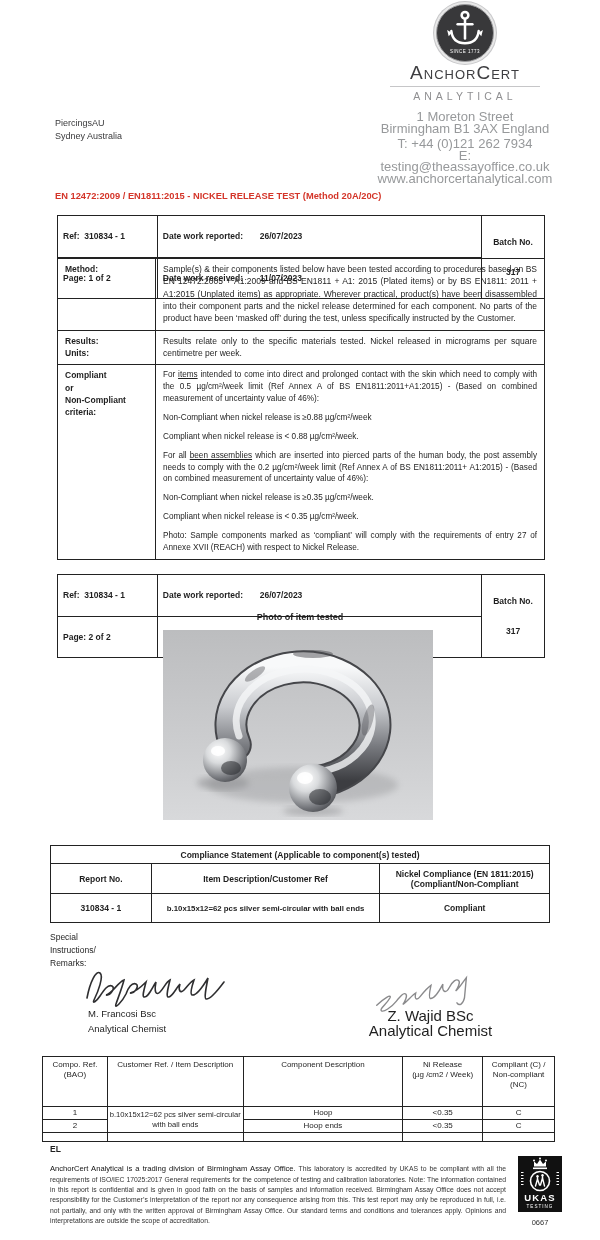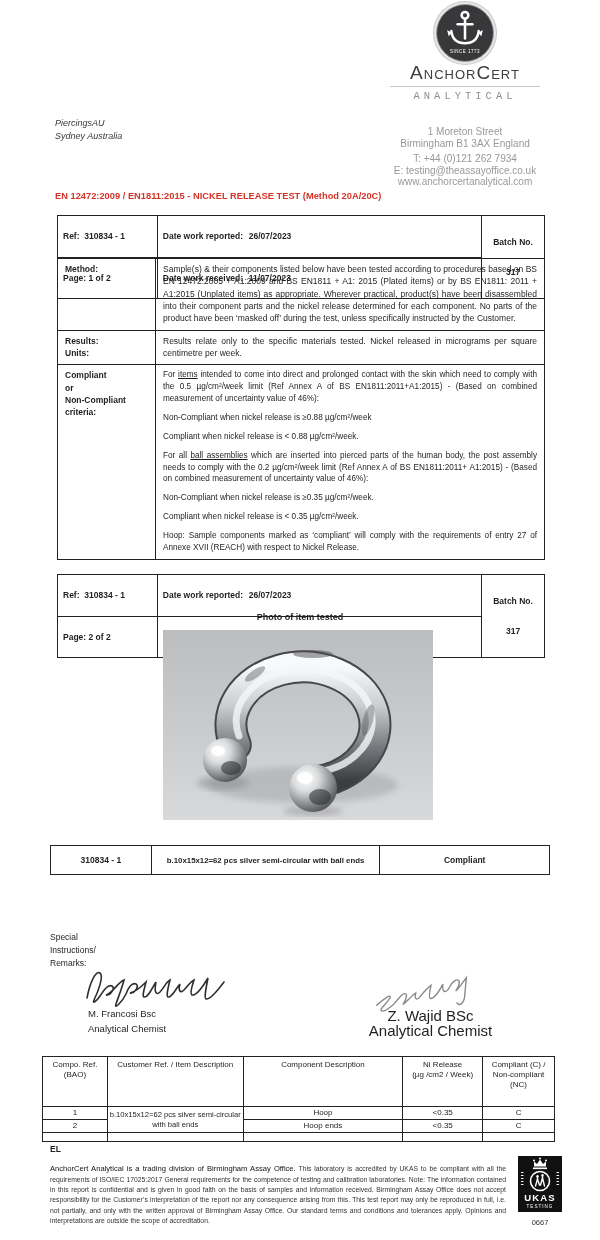--- a/index.html
+++ b/index.html
@@ -4,45 +4,45 @@
 <style>
   * { margin:0; padding:0; box-sizing:border-box; }
   body { background:#ffffff; font-family:"Liberation Sans","DejaVu Sans",sans-serif; color:#1f1f1f; }
   .page { position:relative; width:600px; height:1240px; background:#fff; overflow:hidden; }
 
   .b { font-weight:normal; }
   .u { text-decoration:underline; }
   .just { text-align:justify; }
 
   
-  .client-block { position:absolute; left:55px; top:117px; font-size:9px; line-height:13px; color:#39393b;font-style:italic; }
+  .client-block { position:absolute; left:55px; top:117px; font-size:9px; line-height:13px; color:#39393b; }
   .brand-block { position:absolute; left:375px; top:4px; width:180px; text-align:center; }
   .logo-circle { position:relative; width:58px; height:58px; margin:0 auto; background:#38383a; border-radius:50%;
                  border:1px solid #9d9d9f; box-shadow:0 0 0 2px #e8e8e8, 0 0 0 3px #c7c7c9; }
   .logo-circle svg { display:block; margin:4px auto 0; }
   .since-label { position:absolute; left:0; right:0; bottom:7px; font-size:4.5px; letter-spacing:.5px; color:#fff; }
   .brand-name { font-size:19px; font-variant:small-caps; letter-spacing:1px; color:#3e3e41; }
   .brand-rule { width:150px; margin:2px auto 3px; border-top:1px solid #c6c6c8; }
-  .brand-sub { font-size:10.5px; letter-spacing:4px; color:#8f8f91;font-family:Liberation Mono, monospace; }
-  .brand-address { margin-top:24px; font-size:10px; line-height:11.5px; color:#97999b; }
+  .brand-sub { font-size:10.5px; letter-spacing:4px; color:#8f8f91; }
+  .brand-address { margin-top:9px; font-size:13px; line-height:11.5px; color:#97999b; }
   .brand-address .gap { margin-top:4px; }
 
   
   .report-title { position:absolute; left:55px; top:191px; font-size:9.3px; font-weight:bold; color:#d43529; }
 
   
   table { border-collapse:collapse; }
   td { border:1px solid #222; vertical-align:top; }
 
   .ref-table { position:absolute; left:57px; width:488px; font-size:8.5px; font-weight:bold; }
   .ref-table td { padding:1px 5px; height:15px; vertical-align:middle; white-space:pre-wrap; }
   .ref-table .c1 { width:100px; }
   .ref-table .c2 { width:325px; }
   .ref-table .c3 { width:63px; text-align:center; }
-  .ref-table .lbl { display:inline-block; width:86px; }
+  .ref-table .lbl { display:inline-block; width:97px; }
 
   .method-table { position:absolute; left:57px; top:258px; width:488px; font-size:8.5px; }
   .method-table td { padding:4px 7px 5px; line-height:1.45;margin-left:12px; }
   .method-table .lblcol { width:98px; font-weight:bold; }
   .crit-cell { font-size:8.2px; line-height:1.42; }
   .crit { margin-bottom:7px; text-align:justify; }
   .crit:last-child { margin-bottom:0; }
 
   .photo-heading { position:absolute; left:0; top:612px; width:600px; text-align:center; font-size:9px; font-weight:bold; }
   .photo-frame { position:absolute; left:163px; top:630px; width:270px; height:190px; }
@@ -153,24 +153,24 @@
     <tr>
       <td class="lblcol">
         <div>Compliant</div>
         <div>or</div>
         <div>Non-Compliant criteria:</div>
       </td>
       <td class="crit-cell">
         <p class="crit"><span class="b">For </span><span class="b u">items</span><span class="b"> intended to come into direct and prolonged contact with the skin which need to comply with the 0.5 µg/cm²/week limit (Ref Annex A of BS EN1811:2011+A1:2015) - </span><span>(Based on combined measurement of uncertainty value of 46%):</span></p>
         <p class="crit"><span class="b">Non-Compliant</span><span> when nickel release is ≥0.88 µg/cm²/week</span></p>
         <p class="crit"><span class="b">Compliant</span><span> when nickel release is &lt; 0.88 µg/cm²/week.</span></p>
-        <p class="crit"><span class="b">For all </span><span class="b u">ball assemblies</span><span class="b"> which are inserted into pierced parts of the human body, the post assembly needs to comply with the 0.2 µg/cm²/week limit (Ref Annex A of BS EN1811:2011+ A1:2015) - </span><span>(Based on combined measurement of uncertainty value of 46%):</span></p>
+        <p class="crit"><span class="b">For all </span><span class="b u">been assemblies</span><span class="b"> which are inserted into pierced parts of the human body, the post assembly needs to comply with the 0.2 µg/cm²/week limit (Ref Annex A of BS EN1811:2011+ A1:2015) - </span><span>(Based on combined measurement of uncertainty value of 46%):</span></p>
         <p class="crit"><span class="b">Non-Compliant</span><span> when nickel release is ≥0.35 µg/cm²/week.</span></p>
         <p class="crit"><span class="b">Compliant</span><span> when nickel release is &lt; 0.35 µg/cm²/week.</span></p>
-        <p class="crit"><span class="b">Hoop:</span><span> Sample components marked as ‘compliant’ will comply with the requirements of entry 27 of Annexe XVII (REACH) with respect to Nickel Release.</span></p>
+        <p class="crit"><span class="b">Photo:</span><span> Sample components marked as ‘compliant’ will comply with the requirements of entry 27 of Annexe XVII (REACH) with respect to Nickel Release.</span></p>
       </td>
     </tr>
   </tbody>
     </table>
 
   <table class="ref-table" style="top:574px;">
     <tbody>
         <tr>
       <td class="c1">Ref:  310834 - 1</td>
       <td class="c2"><span class="lbl">Date work reported:</span><span>26/07/2023</span></td>
@@ -225,20 +225,31 @@
       <ellipse cx="55" cy="121" rx="7" ry="5" fill="#ffffff" opacity="0.9"></ellipse>
       <ellipse cx="68" cy="138" rx="10" ry="7" fill="#27282b" opacity="0.55"></ellipse>
       <circle cx="150" cy="158" r="24" fill="url(#ballg)"></circle>
       <ellipse cx="142" cy="148" rx="8" ry="6" fill="#ffffff" opacity="0.9"></ellipse>
       <ellipse cx="157" cy="167" rx="11" ry="8" fill="#27282b" opacity="0.55"></ellipse>
     </svg>
   </div>
 
   <table class="compliance-table">
     <tbody>
+        <tr class="title-row">
+      <td colspan="3">Compliance Statement (Applicable to component(s) tested)</td>
+    </tr>
+    <tr class="head">
+      <td class="cA">Report No.</td>
+      <td class="cB">Item Description/Customer Ref</td>
+      <td class="cC">
+        <div>Nickel Compliance (EN 1811:2015)</div>
+        <div>(Compliant/Non-Compliant</div>
+      </td>
+    </tr>
     <tr class="data">
       <td class="cA">310834 - 1</td>
       <td class="cB">b.10x15x12=62 pcs silver semi-circular with ball ends</td>
       <td class="cC">Compliant</td>
     </tr>
   </tbody>
     </table>
 
   <div class="remarks-label">Special
 Instructions/

